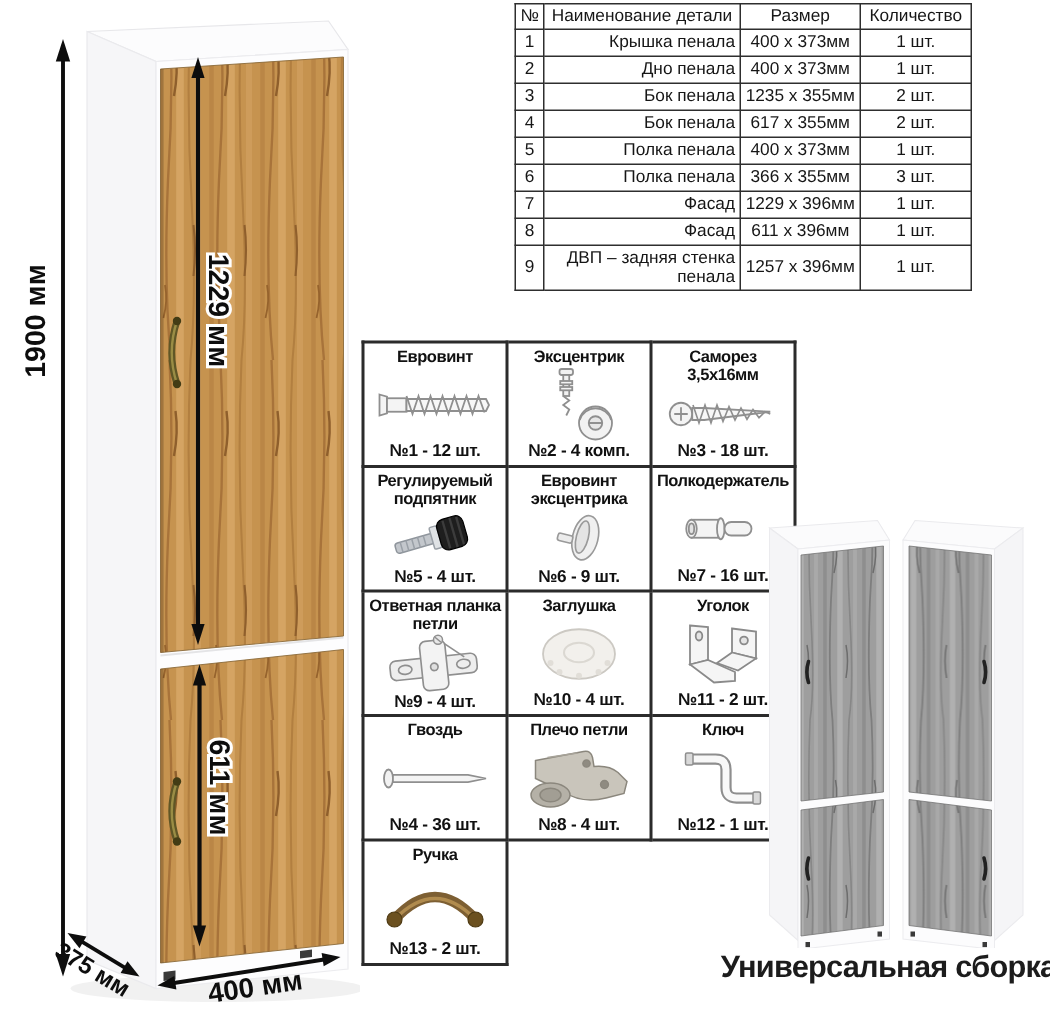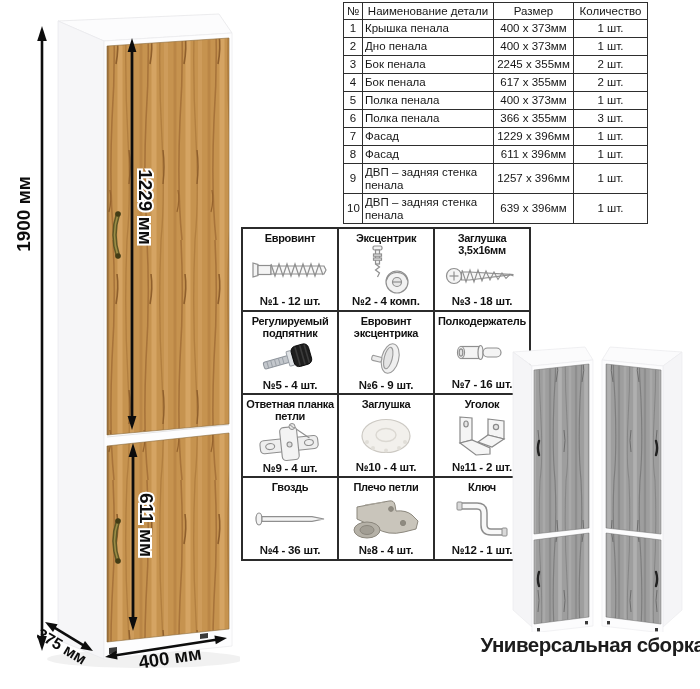--- a/index.html
+++ b/index.html
@@ -17,21 +17,21 @@
     border-collapse:collapse;table-layout:fixed;
     font-size:11.5px;line-height:1.12;color:#161616;
   }
   table.parts-table th,table.parts-table td{
     border:1.5px solid #2e2e2e;padding:1px 3px;
     overflow:hidden;
   }
   table.parts-table th{font-weight:normal;text-align:center;height:14px;}
   table.parts-table td{height:15px;}
   table.parts-table td.c{text-align:center;}
-  table.parts-table td.n{text-align:left;padding-left:2px;}
+  table.parts-table td.n{text-align:right;padding-left:2px;}
   table.parts-table tr.tall td{height:27px;}
 
   
   table.hw-grid{
     position:absolute;left:241px;top:227px;width:290px;
     border-collapse:collapse;table-layout:fixed;
   }
   table.hw-grid td{border:2px solid #2b2b2b;padding:0;height:81px;vertical-align:top;background:#fff;}
   table.hw-grid td.empty{border:none;background:transparent;}
   .hw-cell{width:100%;height:81px;display:flex;flex-direction:column;align-items:center;justify-content:space-between;}
@@ -168,21 +168,21 @@
         </tr>
       <tr>
           <td class="c">2</td>
           <td class="n">Дно пенала</td>
           <td class="c">400 х 373мм</td>
           <td class="c">1 шт.</td>
         </tr>
       <tr>
           <td class="c">3</td>
           <td class="n">Бок пенала</td>
-          <td class="c">2245 х 355мм</td>
+          <td class="c">1235 х 355мм</td>
           <td class="c">2 шт.</td>
         </tr>
       <tr>
           <td class="c">4</td>
           <td class="n">Бок пенала</td>
           <td class="c">617 х 355мм</td>
           <td class="c">2 шт.</td>
         </tr>
       <tr>
           <td class="c">5</td>
@@ -205,26 +205,20 @@
       <tr>
           <td class="c">8</td>
           <td class="n">Фасад</td>
           <td class="c">611 х 396мм</td>
           <td class="c">1 шт.</td>
         </tr>
       <tr class="tall">
           <td class="c">9</td>
           <td class="n">ДВП – задняя стенка пенала</td>
           <td class="c">1257 х 396мм</td>
-          <td class="c">1 шт.</td>
-        </tr>
-      <tr class="tall">
-          <td class="c">10</td>
-          <td class="n">ДВП – задняя стенка пенала</td>
-          <td class="c">639 х 396мм</td>
           <td class="c">1 шт.</td>
         </tr>
     </tbody>
   </table>
 
   <table class="hw-grid">
     <tbody>
         <tr>
       <td>
             <div class="hw-cell">
@@ -258,21 +252,21 @@
             <path d="M33.5,35 a11,11 0 0,1 21,0" fill="none"></path>
             <line x1="39.5" y1="37" x2="48.5" y2="37"></line>
           </g>
         </svg>
               </div>
         <div class="hw-count">№2 - 4 комп.</div>
       </div>
           </td>
       <td>
             <div class="hw-cell">
-        <div class="hw-title">Заглушка 3,5х16мм</div>
+        <div class="hw-title">Саморез 3,5х16мм</div>
         <div class="hw-ic">
                 <svg width="74" height="26" viewBox="0 0 74 26">
           <g stroke="#8f8f8f" stroke-width="1.2" fill="#f4f4f4">
             <circle cx="9" cy="13" r="7.5"></circle>
             <line x1="4.5" y1="13" x2="13.5" y2="13"></line>
                     <line x1="9" y1="8.5" x2="9" y2="17.5"></line>
             <path d="M16.5,9 h8 l44,2.5 -44,5.5 h-8 z" fill="#f7f7f7"></path>
           </g>
           <polyline points="17,7 21,19 25,7 29,19 33,7 37,18 41,8 45,17 49,9 53,16.5 57,10 61,15.5 65,11.5 68.5,13" fill="none" stroke="#8f8f8f" stroke-width="1.1"></polyline>
         </svg>
@@ -436,20 +430,38 @@
           <path d="M8,12 h16 q7,0 7,7 v12 q0,7 7,7 h12" fill="none" stroke="#8e8e8e" stroke-width="7.5" stroke-linecap="round" stroke-linejoin="round"></path>
           <path d="M8,12 h16 q7,0 7,7 v12 q0,7 7,7 h12" fill="none" stroke="#f8f8f8" stroke-width="4.6" stroke-linecap="round" stroke-linejoin="round"></path>
           <rect x="4" y="8" width="5" height="8" rx="1" fill="#d9d9d9" stroke="#8e8e8e" stroke-width="1"></rect>
           <rect x="49" y="34" width="5" height="8" rx="1" fill="#d9d9d9" stroke="#8e8e8e" stroke-width="1"></rect>
         </svg>
               </div>
         <div class="hw-count">№12 - 1 шт.</div>
       </div>
           </td>
     </tr>
+    <tr>
+      <td>
+            <div class="hw-cell">
+        <div class="hw-title">Ручка</div>
+        <div class="hw-ic">
+                <svg width="72" height="40" viewBox="0 0 72 40">
+          <path d="M9,31 Q36,1 63,31" stroke="#7d5f33" stroke-width="7" fill="none" stroke-linecap="round"></path>
+          <path d="M9,31 Q36,3 63,31" stroke="#b08b4e" stroke-width="2.2" fill="none"></path>
+          <circle cx="9" cy="31" r="5" fill="#6b501f" stroke="#4e3a13" stroke-width="0.8"></circle>
+          <circle cx="63" cy="31" r="5" fill="#6b501f" stroke="#4e3a13" stroke-width="0.8"></circle>
+        </svg>
+              </div>
+        <div class="hw-count">№13 - 2 шт.</div>
+      </div>
+          </td>
+      <td class="empty"></td>
+      <td class="empty"></td>
+    </tr>
   </tbody>
     </table>
 
   <svg width="210" height="292" viewBox="490 340 210 292" style="position:absolute;left:490px;top:340px;">
     <defs>
       <pattern id="greywood" patternUnits="userSpaceOnUse" width="26" height="160">
         <rect width="26" height="160" fill="#9e9e9e"></rect>
         <path d="M4,0 V160" stroke="#8a8a8a" stroke-width="2.4" opacity="0.8"></path>
         <path d="M9,0 q2,40 -1,80 q-2,50 1,80" stroke="#767676" stroke-width="1.2" fill="none" opacity="0.8"></path>
         <path d="M14,0 V160" stroke="#b3b3b3" stroke-width="3.6" opacity="0.85"></path>

